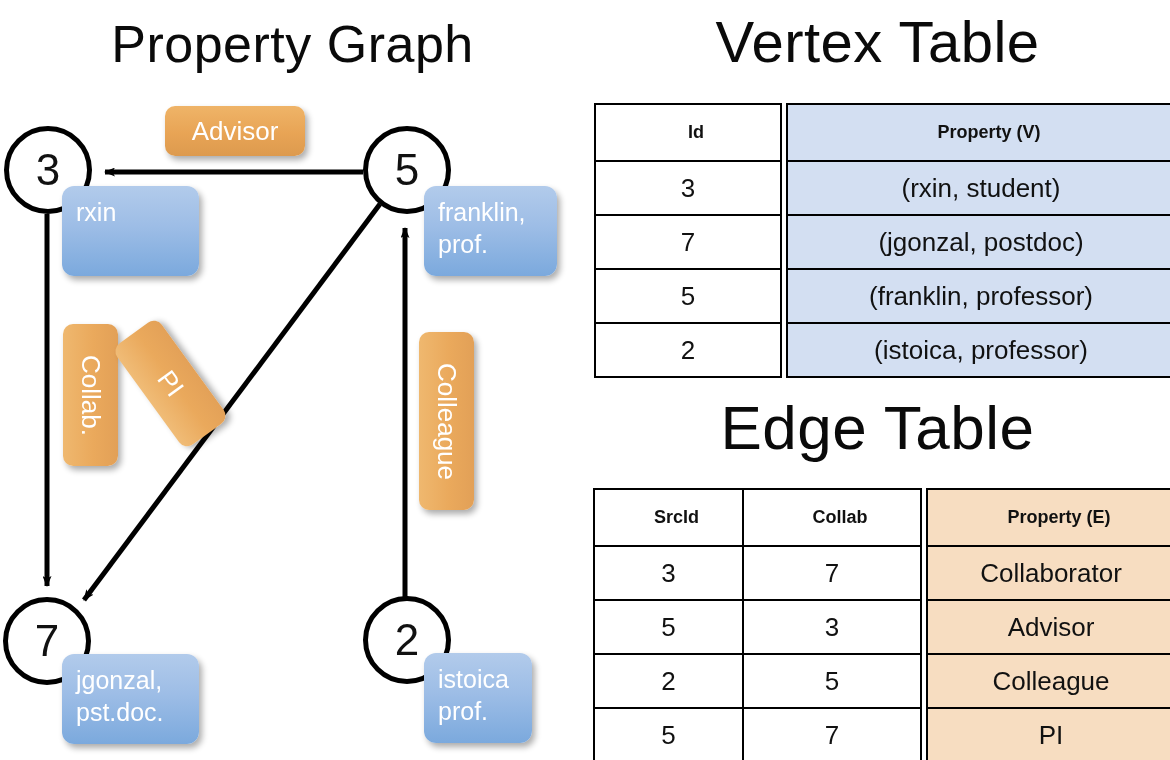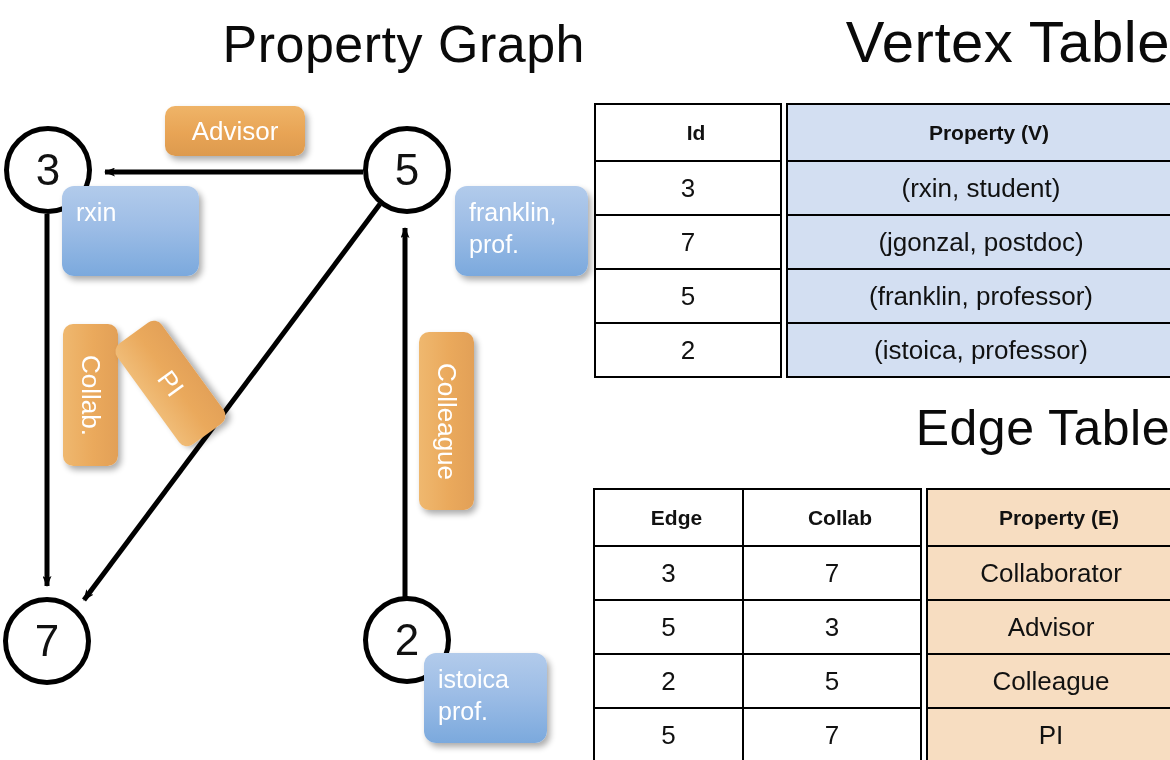--- a/index.html
+++ b/index.html
@@ -17,33 +17,33 @@
   }
 
   
   .title {
     position: absolute;
     font-family: "Liberation Sans", sans-serif;
     font-weight: 300;
     letter-spacing: 0.5px;
     color: #0a0a0a;
     white-space: nowrap;
-    text-align: right;
+    text-align: center;
   }
   #title-property-graph {
     left: 0; top: 14px; width: 585px;
     font-size: 52px; line-height: 60px;
   }
   #title-vertex-table {
     left: 585px; top: 12px; width: 585px;
     font-size: 58px; line-height: 60px;
   }
   #title-edge-table {
     left: 585px; top: 398px; width: 585px;
-    font-size: 50px; line-height: 60px;
+    font-size: 62px; line-height: 60px;
   }
 
   
   #graph-panel {
     position: absolute;
     left: 0; top: 0; width: 585px; height: 760px;
   }
   #graph-edges {
     position: absolute;
     left: 0; top: 0;
@@ -85,23 +85,23 @@
     color: #ffffff;
     font-size: 25px;
     line-height: 32px;
     padding: 10px 0 8px 14px;
     box-sizing: border-box;
     z-index: 5;
     font-family: "Liberation Sans", sans-serif;
     font-weight: 300;
   }
   #prop-rxin      { left: 62px;  top: 186px; width: 137px; height: 90px; }
-  #prop-franklin  { left: 424px; top: 186px; width: 133px; height: 90px; margin-left: 31px; }
+  #prop-franklin  { left: 424px; top: 186px; width: 133px; height: 90px; }
   #prop-jgonzal   { left: 62px;  top: 654px; width: 137px; height: 90px; }
-  #prop-istoica   { left: 424px; top: 653px; width: 123px; height: 90px; }
+  #prop-istoica   { left: 424px; top: 653px; width: 108px; height: 90px; }
 
   
   .edge-box {
     position: absolute;
     border-radius: 10px;
     background: linear-gradient(180deg, #eeb264 0%, #e9a758 50%, #e2a05a 100%);
     box-shadow: 3px 4px 6px rgba(0,0,0,0.33);
     color: #ffffff;
     display: flex;
     align-items: center;
@@ -154,21 +154,21 @@
     text-align: center;
     font-weight: normal;
     font-size: 26px;
     color: #111;
     padding: 0;
     height: 52px;
     font-family: "Liberation Sans", sans-serif;
   }
   .data-table th {
     font-weight: bold;
-    font-size: 21px;
+    font-size: 18px;
     height: 55px;
     padding-left: 16px;
   }
 
   #vertex-table { left: 594px; top: 103px; width: 574px; }
   #vertex-table col.c-id   { width: 186px; }
   #vertex-table col.c-prop { width: 388px; }
   #vertex-table .cell-prop { background: #d3dff2; }
 
   #edge-table { left: 593px; top: 488px; width: 575px; }
@@ -214,20 +214,24 @@
   <div class="node" id="node-2">
     <span class="node-label">2</span>
   </div>
 
   <div class="prop-box" id="prop-rxin">
     <div>rxin</div>
   </div>
   <div class="prop-box" id="prop-franklin">
     <div>franklin,</div>
     <div>prof.</div>
+  </div>
+  <div class="prop-box" id="prop-jgonzal">
+    <div>jgonzal,</div>
+    <div>pst.doc.</div>
   </div>
   <div class="prop-box" id="prop-istoica">
     <div>istoica</div>
     <div>prof.</div>
   </div>
 
   <div class="edge-box" id="edge-box-advisor">
     <span>Advisor</span>
   </div>
   <div class="edge-box" id="edge-box-collab">
@@ -285,21 +289,21 @@
 
 <table class="data-table" id="edge-table">
   <colgroup>
     <col class="c-src">
       <col class="c-dst">
       <col class="spacer-col">
       <col class="c-prop">
   </colgroup>
   <thead>
     <tr>
-      <th>Edge</th>
+      <th>SrcId</th>
       <th>Collab</th>
       <td class="spacer-col"></td>
       <th class="cell-prop">Property (E)</th>
     </tr>
   </thead>
   <tbody>
     <tr>
       <td>3</td>
       <td>7</td>
       <td class="spacer-col"></td>

